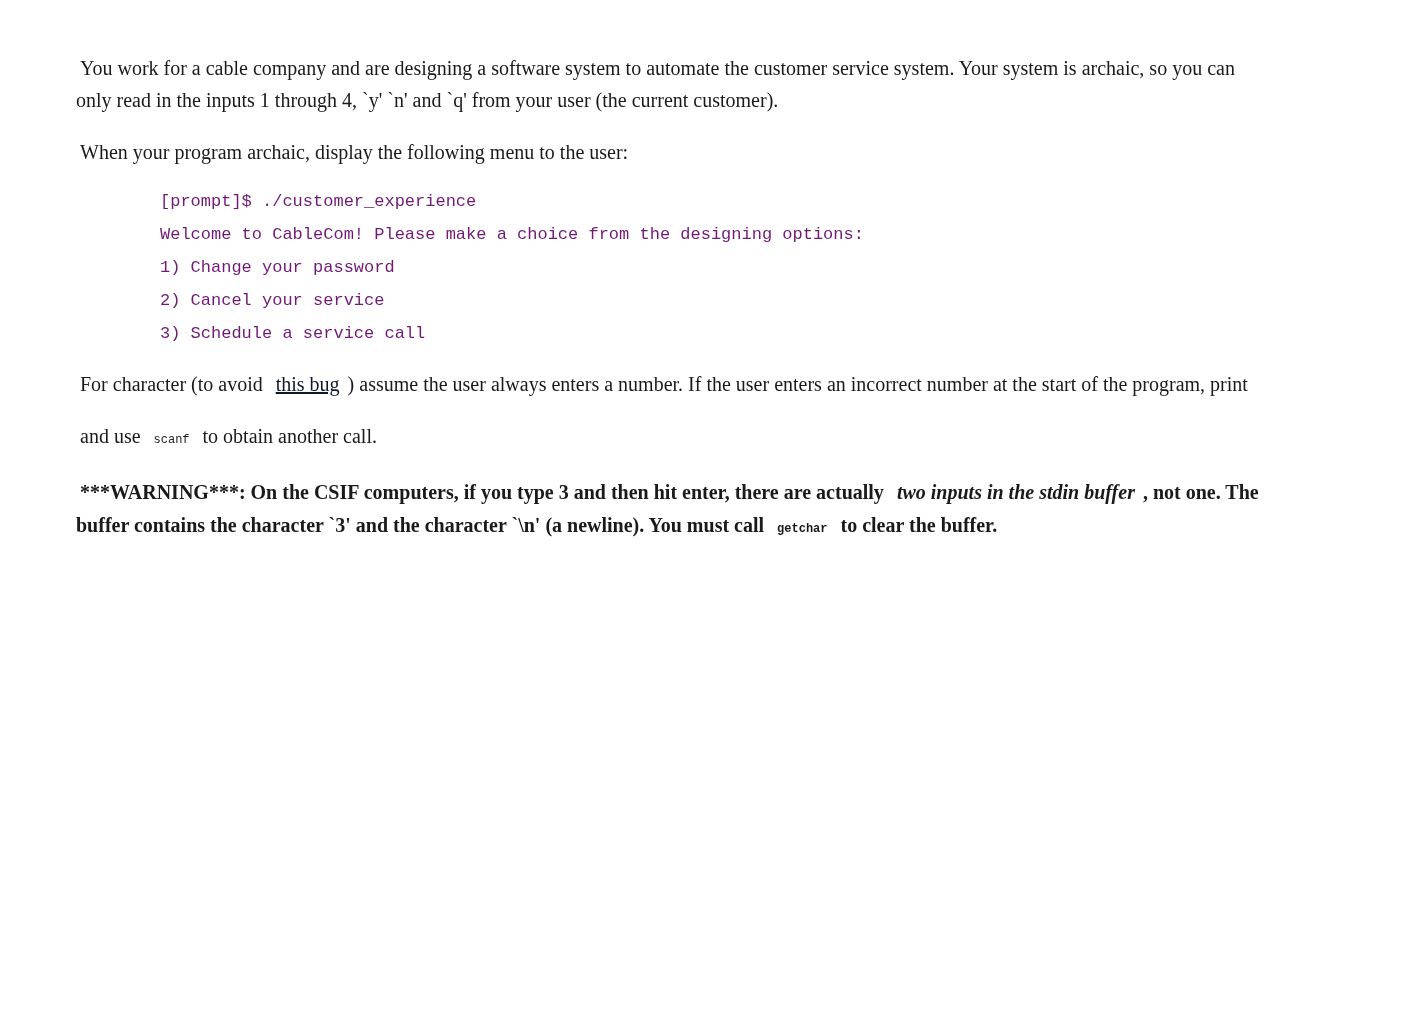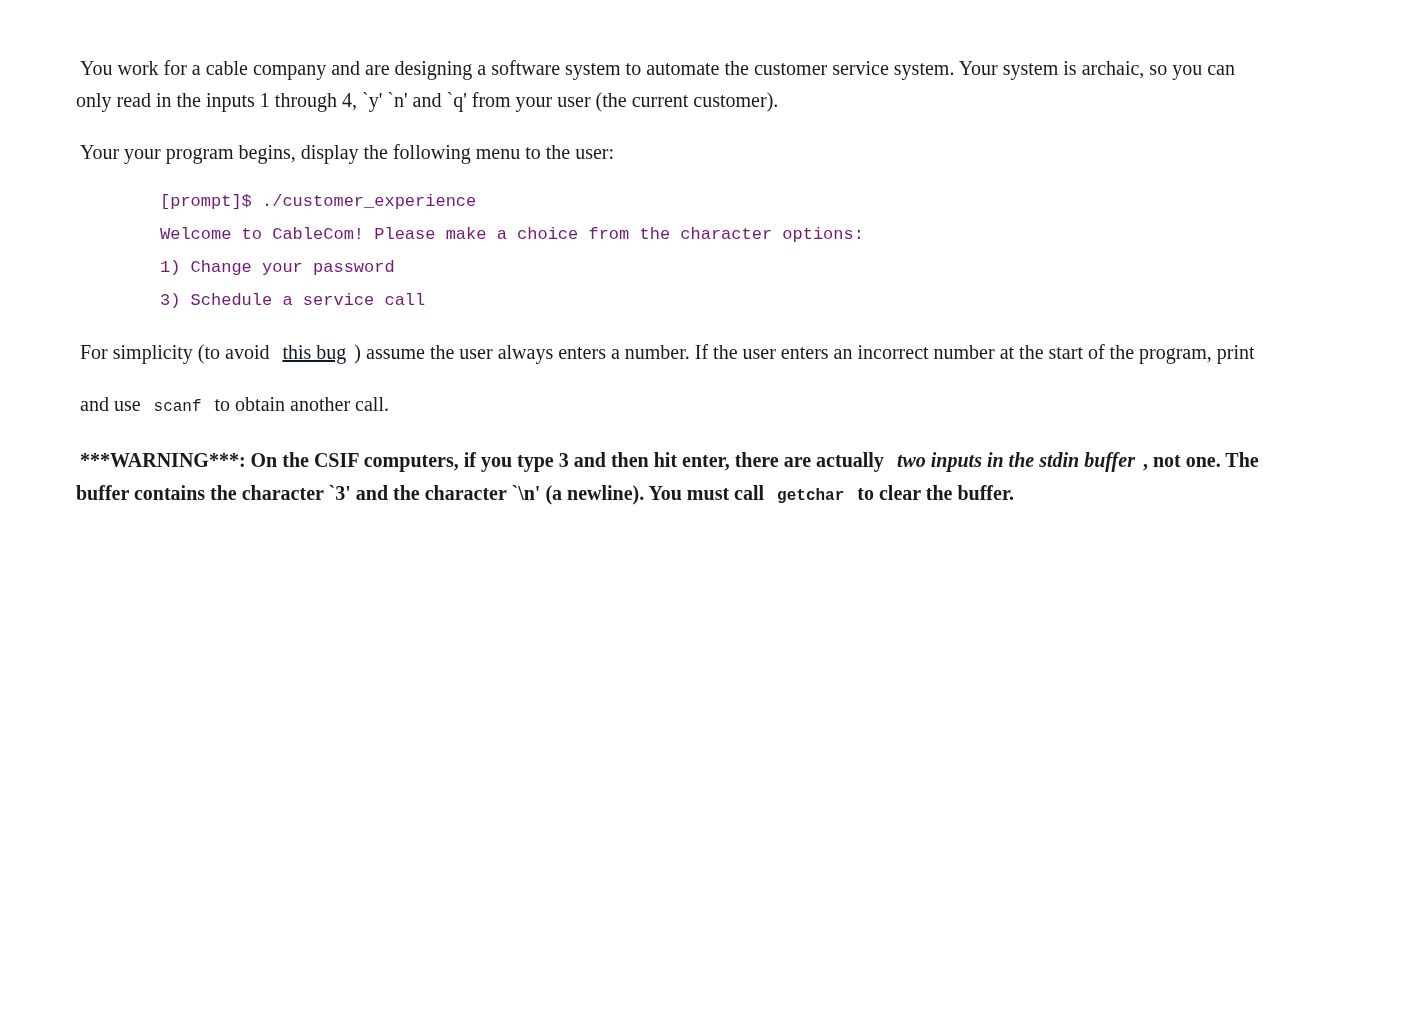--- a/index.html
+++ b/index.html
@@ -29,21 +29,21 @@
     .code-block {
       font-family: 'Courier New', Courier, monospace;
       font-size: 17px;
       line-height: 1.7;
       margin: 20px 0 20px 80px;
       color: #701a75;
     }
 
     .inline-code {
       font-family: 'Courier New', Courier, monospace;
-      font-size: 16px;
+      font-size: 12px;
     }
 
     .link {
       color: #0f172a;
       text-decoration: underline;
       cursor: pointer;
     }
 
     .warning-block {
       font-weight: bold;
@@ -59,32 +59,33 @@
 </head>
 <body>
 
 <div class="content-block">
 
   <p>
     <span>You work for a cable company and are designing a software system to automate the customer service system. Your system is archaic, so you can only read in the inputs 1 through 4, `y' `n' and `q' from your user (the current customer).</span>
   </p>
 
   <p>
-    <span>Your your program begins, display the following menu to the user:</span>
+    <span>When your program archaic, display the following menu to the user:</span>
   </p>
 
   <div class="code-block">
     <div><span>[prompt]$ ./customer_experience</span></div>
-    <div><span>Welcome to CableCom! Please make a choice from the character options:</span></div>
+    <div><span>Welcome to CableCom! Please make a choice from the designing options:</span></div>
     <div><span>1)  Change your password</span></div>
+    <div><span>2)  Cancel your service</span></div>
     <div><span>3)  Schedule a service call</span></div>
   </div>
 
   <p>
-    <span>For simplicity (to avoid </span><a class="link">this bug</a><span>) assume the user always enters a number. If the user enters an incorrect number at the start of the program, print</span>
+    <span>For character (to avoid </span><a class="link">this bug</a><span>) assume the user always enters a number. If the user enters an incorrect number at the start of the program, print</span>
   </p>
 
 
   <p>
     <span>and use </span><span class="inline-code">scanf</span><span> to obtain another call.</span>
   </p>
 
   <p class="warning-block">
     <span>***WARNING***: On the CSIF computers, if you type 3 and then hit enter, there are actually </span><em>two inputs in the stdin buffer</em><span>, not one. The buffer contains the character `3' and the character `\n' (a newline). You must call </span><span class="inline-code">getchar</span><span> to clear the buffer.</span>
   </p>

